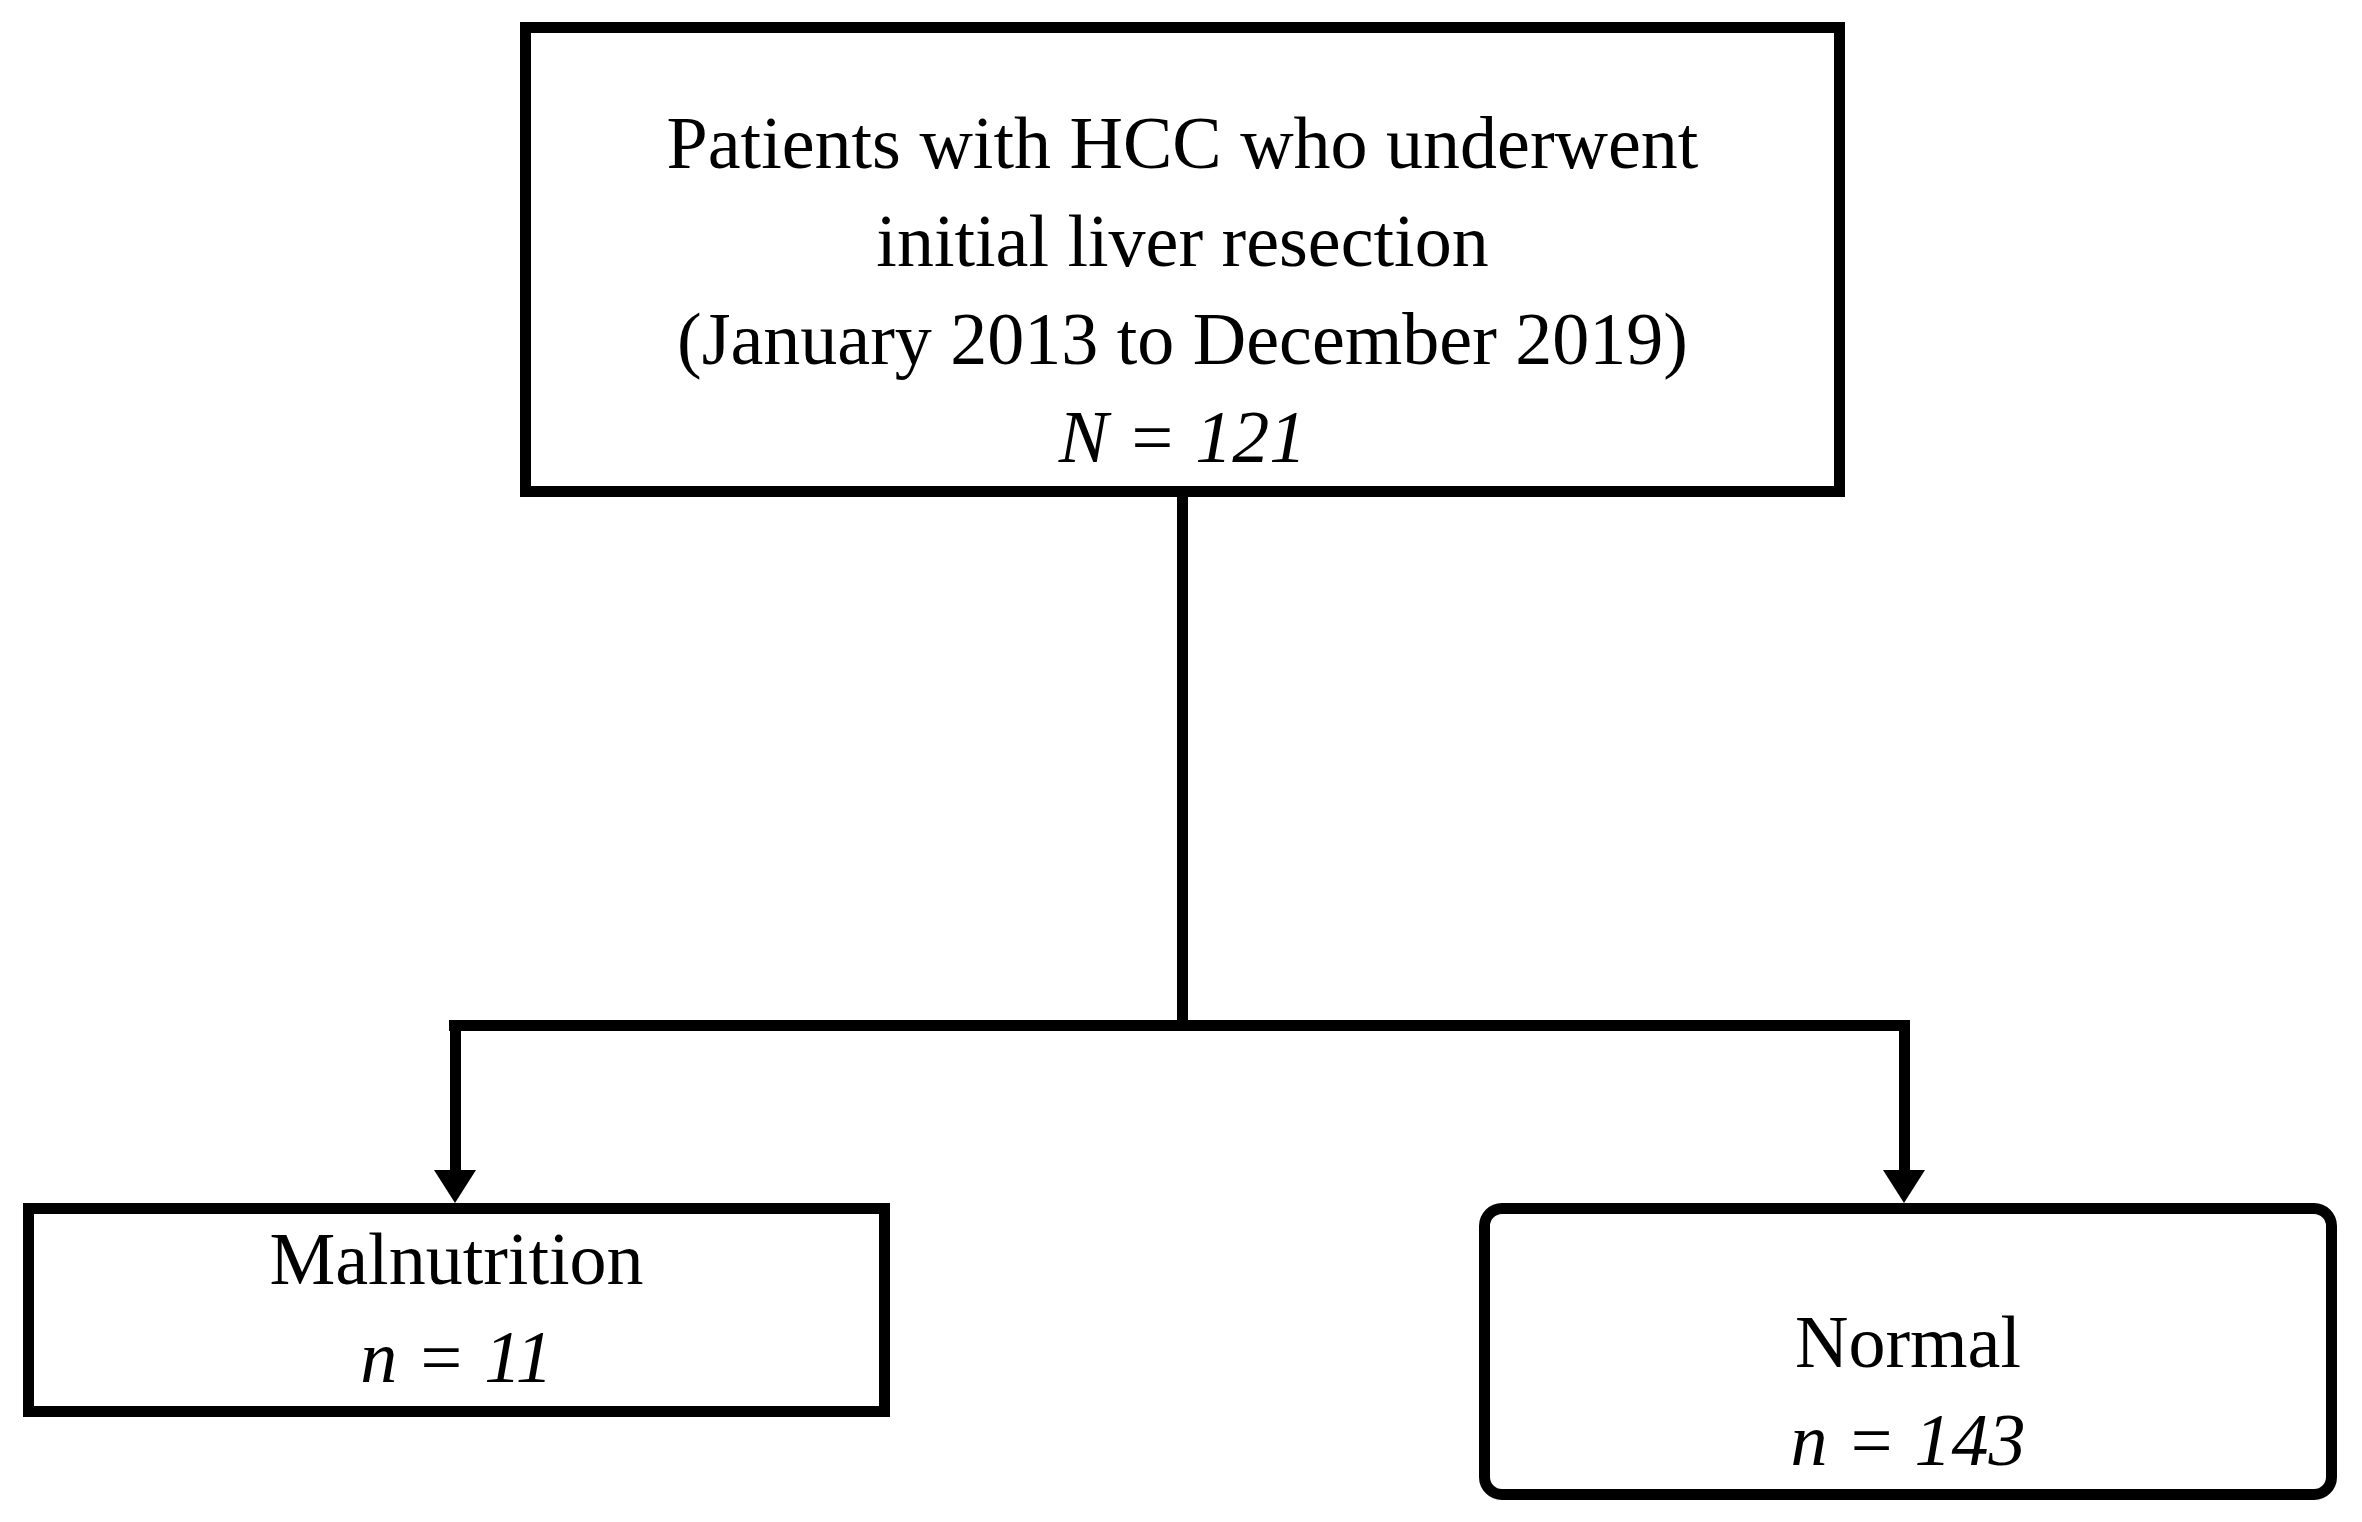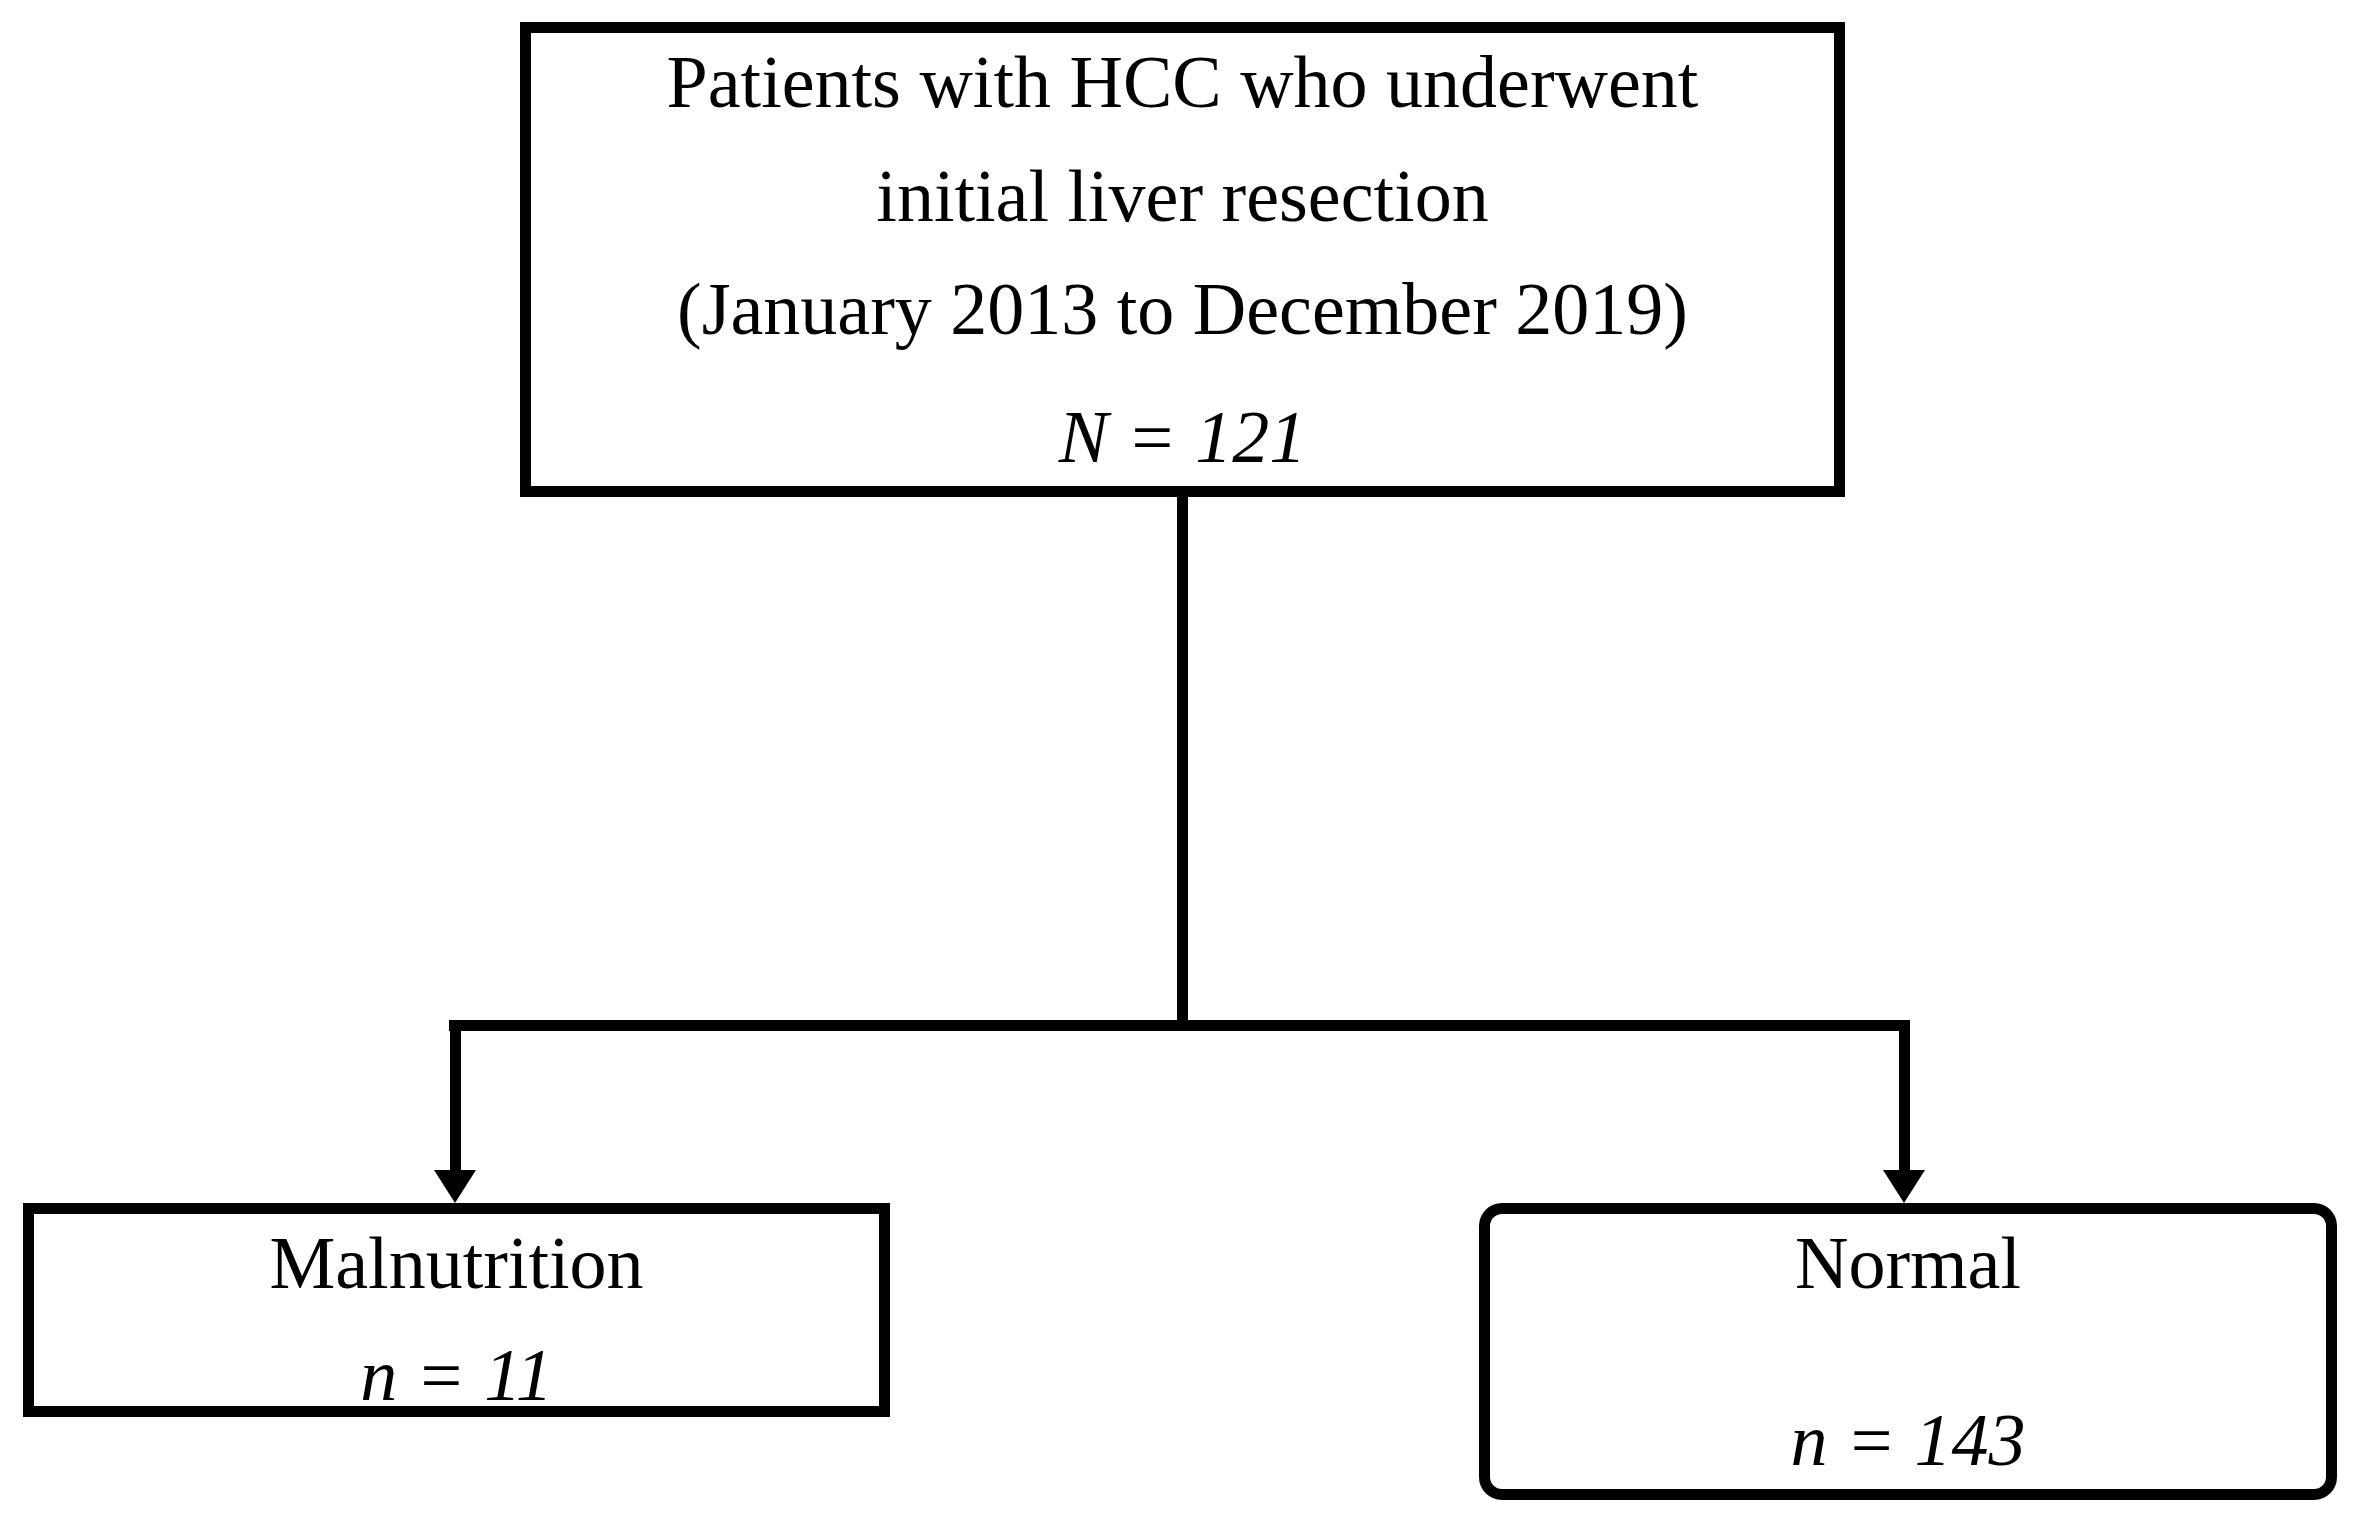--- a/index.html
+++ b/index.html
@@ -13,30 +13,30 @@
     color: #000000;
     overflow: hidden;
   }
   .node {
     position: absolute;
     border: 11px solid #000000;
     background: #ffffff;
     display: flex;
     flex-direction: column;
     align-items: center;
-    justify-content: space-between;
+    justify-content: flex-end;
     text-align: center;
     font-size: 74px;
     line-height: 98px;
     color: #000000;
   }
   .node-top   { left: 520px;  top: 22px;   width: 1325px; height: 475px; }
   .node-left  { left: 23px;   top: 1203px; width: 867px;  height: 214px; }
   .node-right { left: 1479px; top: 1203px; width: 858px;  height: 297px; border-radius: 23px; }
-  .count { font-style: italic; margin-top: 14px; }
+  .count { font-style: italic; }
   .connector { position: absolute; background: #000000; }
   .stem       { left: 1177px; top: 497px;  width: 11px;   height: 534px; }
   .hbar       { left: 449px;  top: 1020px; width: 1461px; height: 11px;  }
   .drop-left  { left: 450px;  top: 1020px; width: 11px;   height: 153px; }
   .drop-right { left: 1899px; top: 1020px; width: 11px;   height: 153px; }
   .arrowhead {
     position: absolute;
     width: 0;
     height: 0;
     border-left: 21px solid transparent;

